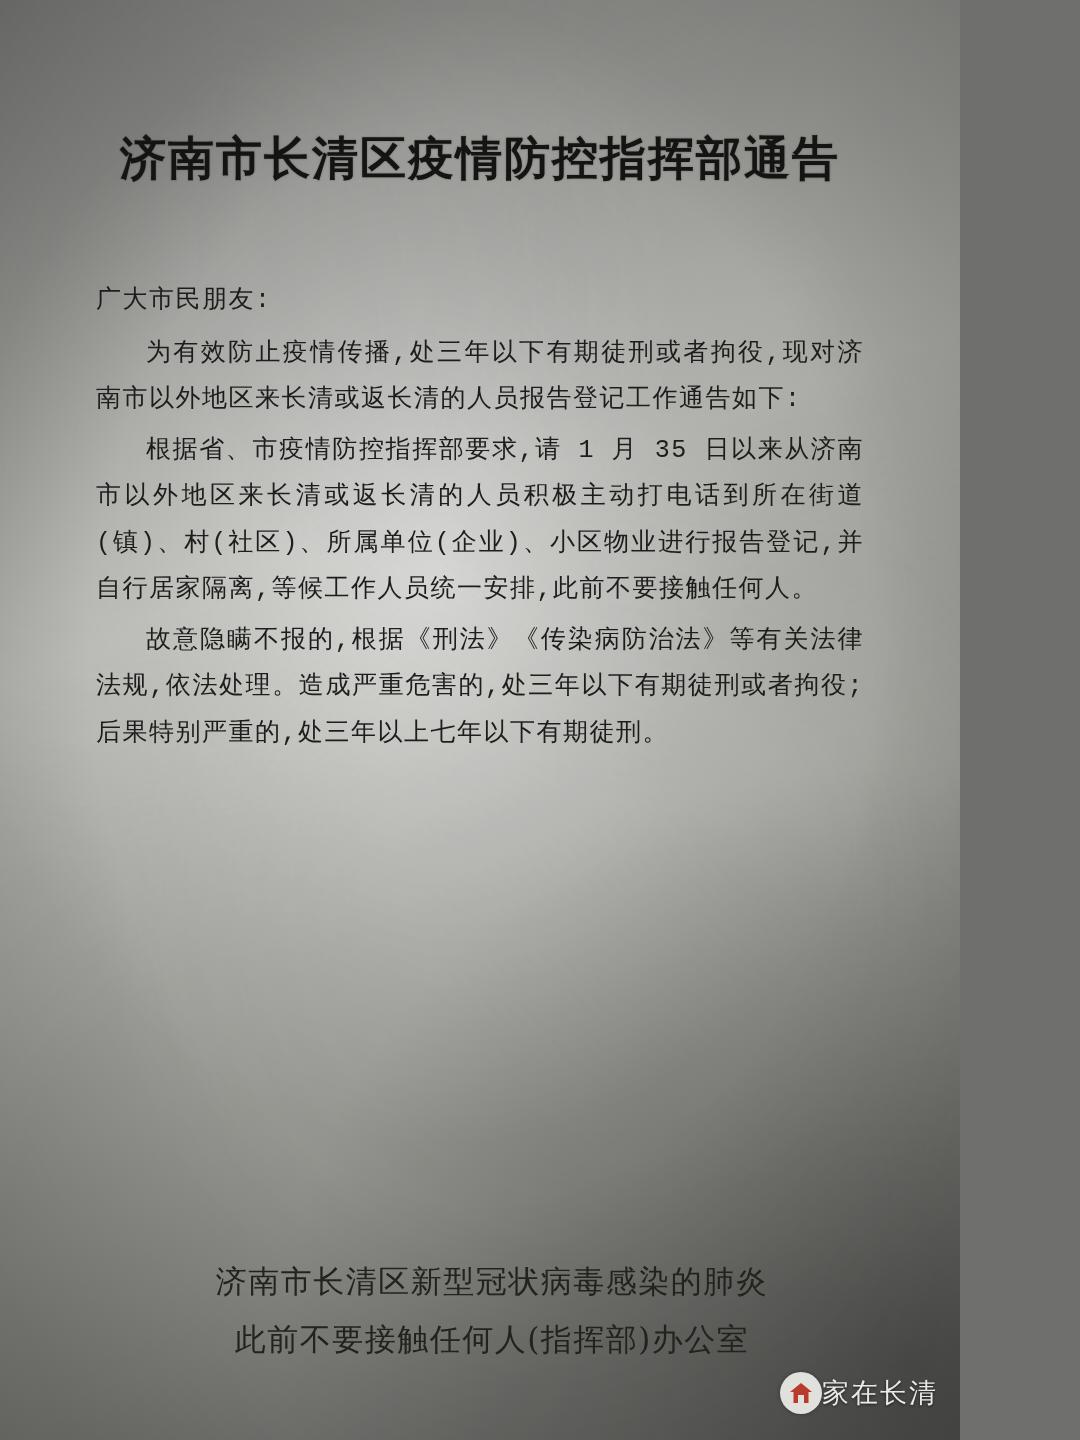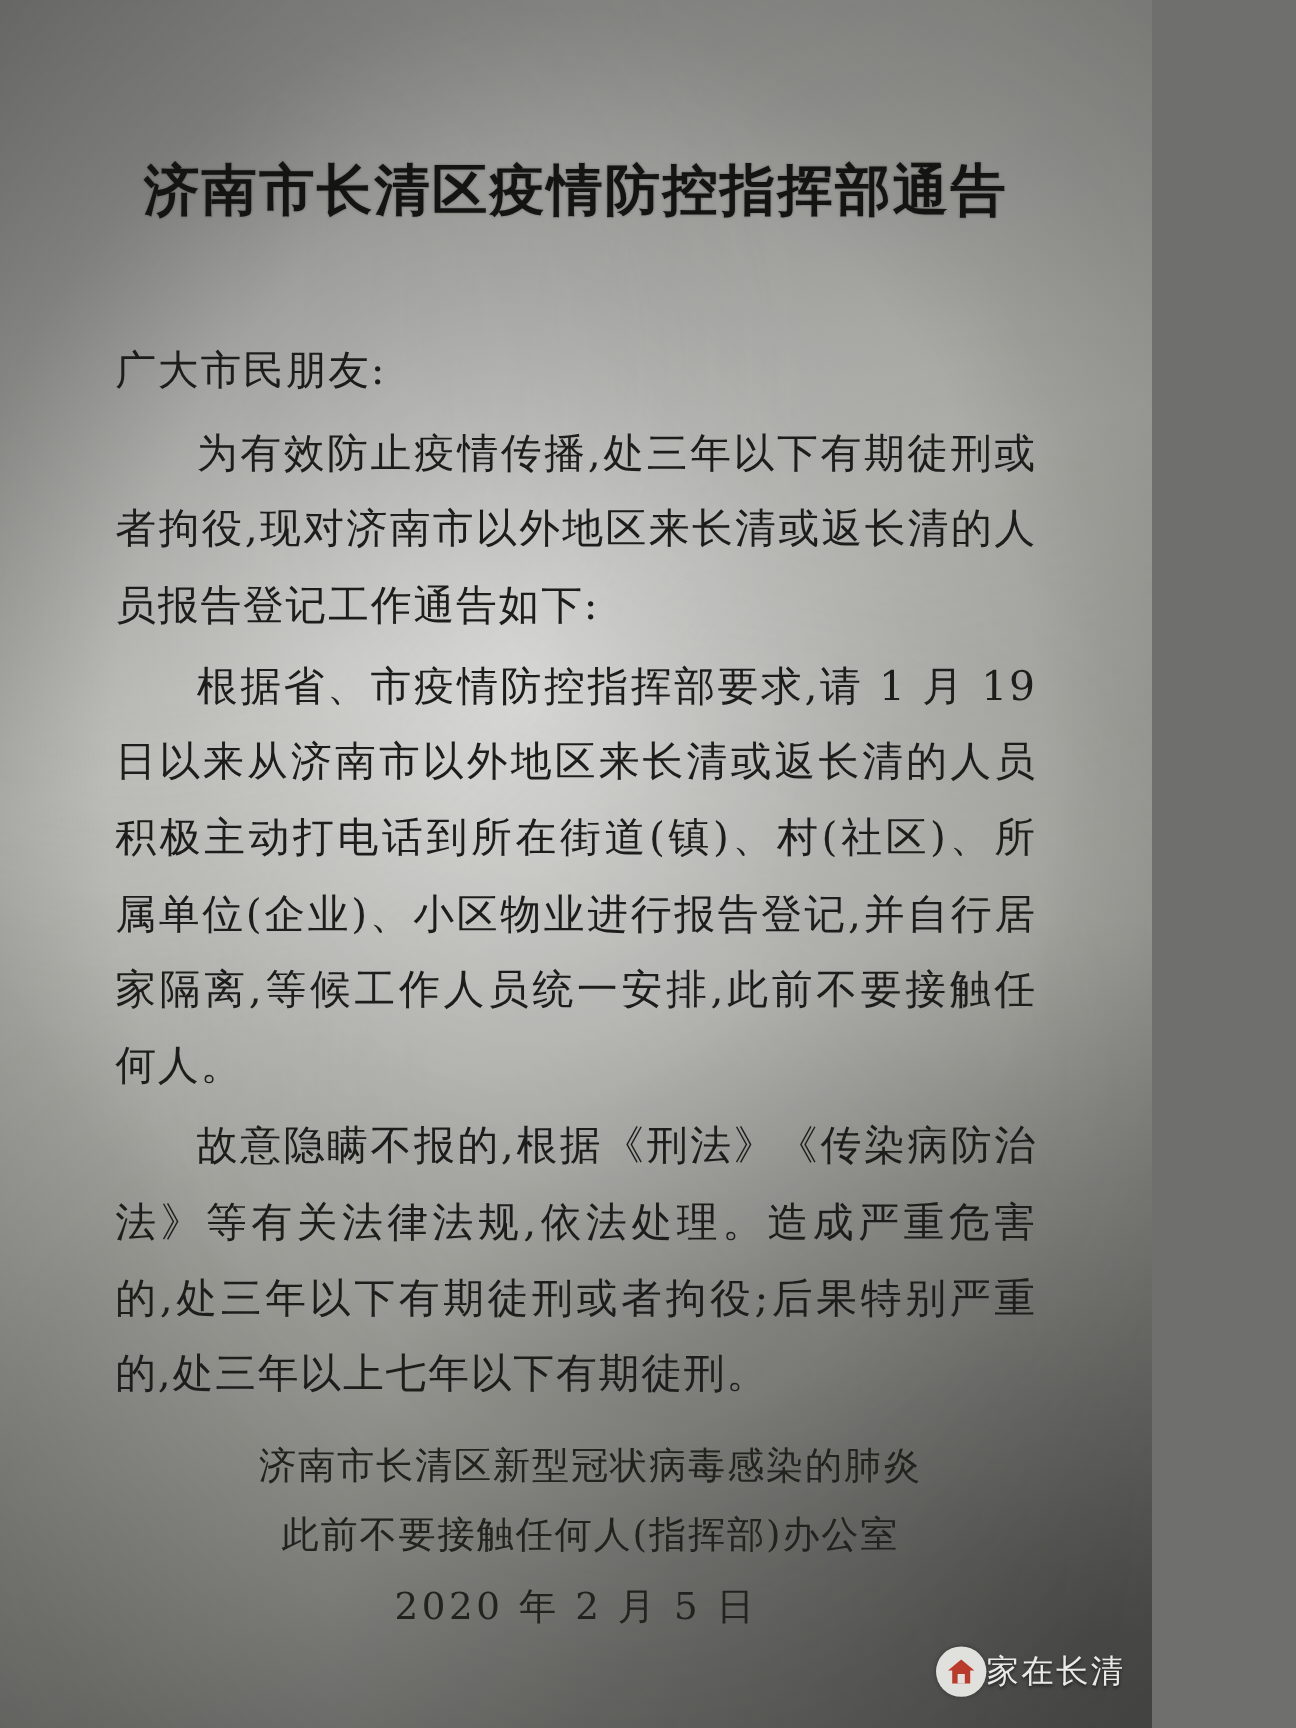--- a/index.html
+++ b/index.html
@@ -65,26 +65,27 @@
     text-align: center;
     font-size: 46px;
     font-weight: 700;
     letter-spacing: 2px;
     color: #141413;
     text-shadow: 0 0 2px rgba(0,0,0,0.35);
   }
 
   .body-text {
     margin-top: 88px;
-    font-size: 34px;
+    font-size: 25px;
     line-height: 1.86;
     letter-spacing: 1.5px;
     color: #1d1d1c;
     text-align: justify;
     text-justify: inter-ideograph;
+    font-family: Liberation Mono, monospace;
   }
   .salutation {
     margin: 0 0 6px 0;
     text-align: left;
   }
   .para {
     margin: 0;
     text-indent: 2em;
   }
   .para + .para {
@@ -142,29 +143,28 @@
 
   <div class="doc">
 
     <h1 class="doc-title">济南市长清区疫情防控指挥部通告</h1>
 
     <div class="body-text">
       <p class="salutation">广大市民朋友:</p>
 
       <p class="para">为有效防止疫情传播,处三年以下有期徒刑或者拘役,现对济南市以外地区来长清或返长清的人员报告登记工作通告如下:</p>
 
-      <p class="para">根据省、市疫情防控指挥部要求,请 1 月 19 日以来从济南市以外地区来长清或返长清的人员积极主动打电话到所在街道(镇)、村(社区)、所属单位(企业)、小区物业进行报告登记,并自行居家隔离,等候工作人员统一安排,此前不要接触任何人。</p>
+      <p class="para">根据省、市疫情防控指挥部要求,请 1 月 35 日以来从济南市以外地区来长清或返长清的人员积极主动打电话到所在街道(镇)、村(社区)、所属单位(企业)、小区物业进行报告登记,并自行居家隔离,等候工作人员统一安排,此前不要接触任何人。</p>
 
       <p class="para">故意隐瞒不报的,根据《刑法》《传染病防治法》等有关法律法规,依法处理。造成严重危害的,处三年以下有期徒刑或者拘役;后果特别严重的,处三年以上七年以下有期徒刑。</p>
     </div>
 
     <div class="signature">
       <p class="sig-line">济南市长清区新型冠状病毒感染的肺炎</p>
       <p class="sig-line">此前不要接触任何人(指挥部)办公室</p>
-      <p class="sig-date">2020 年 2 月 5 日</p>
     </div>
 
   </div>
 
   <div class="watermark">
     <span class="wm-logo">
       <svg width="26" height="26" viewBox="0 0 26 26" aria-hidden="true">
         <path d="M13 3 L24 12 L20.5 12 L20.5 23 L5.5 23 L5.5 12 L2 12 Z" fill="#c0392b"></path>
         <rect x="10" y="15" width="6" height="8" fill="#e8e8e4"></rect>
       </svg>

